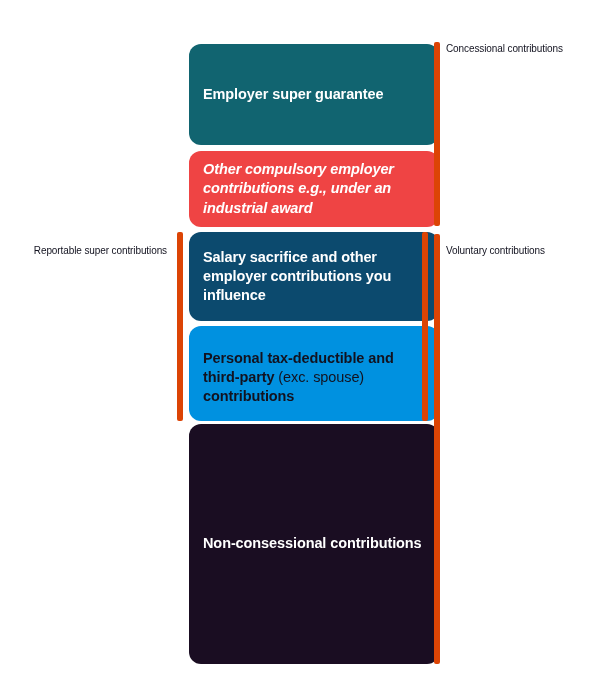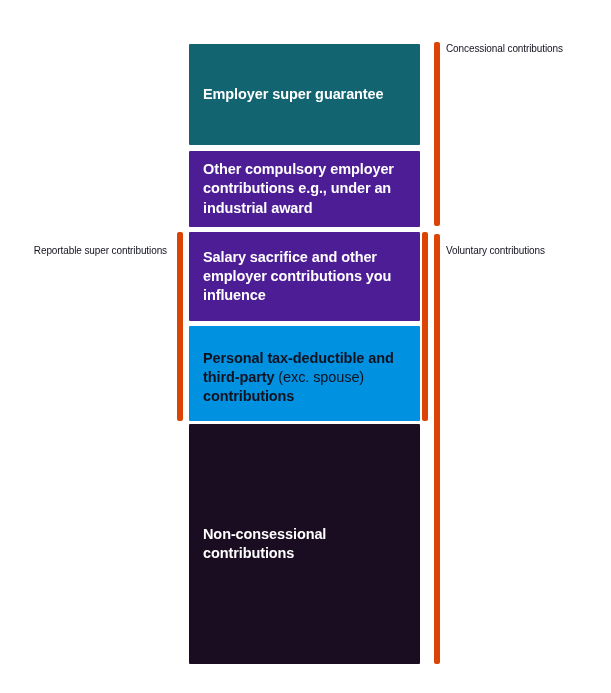--- a/index.html
+++ b/index.html
@@ -17,23 +17,23 @@
 
   #diagram {
     position: absolute;
     inset: 0;
   }
 
   
   .box {
     position: absolute;
     left: 189px;
-    width: 231px;
+    width: 250px;
     box-sizing: border-box;
-    border-radius: 1px;
+    border-radius: 12px;
     padding: 0 14px;
     display: flex;
     align-items: center;
   }
   .box-text {
     font-size: 14.5px;
     font-weight: bold;
     line-height: 1.32;
     letter-spacing: -0.1px;
   }
@@ -92,25 +92,25 @@
 <div id="diagram">
 
   <div class="bracket" id="bracket-reportable-left"></div>
 
   <div class="side-label" id="label-reportable">Reportable super contributions</div>
 
   <div class="box" id="box-employer-super-guarantee" style="background:#116470;">
     <span class="box-text" style="color:#ffffff;">Employer super guarantee</span>
   </div>
 
-  <div class="box" id="box-other-compulsory" style="background:#4c1d95;">
+  <div class="box" id="box-other-compulsory" style="background:#ef4444;font-style:italic;">
     <span class="box-text" style="color:#ffffff;">Other compulsory employer contributions e.g., under an industrial award</span>
   </div>
 
-  <div class="box" id="box-salary-sacrifice" style="background:#4c1d95;">
+  <div class="box" id="box-salary-sacrifice" style="background:#0c4a6e;">
     <span class="box-text" style="color:#ffffff;">Salary sacrifice and other employer contributions you influence</span>
   </div>
 
   <div class="box" id="box-personal-tax-deductible" style="background:#0091E0;">
     <span class="box-text" style="color:#12121f;margin-top:8px;">
       <span>Personal tax-deductible and third-party </span><span class="plain">(exc. spouse)</span><span> contributions</span>
     </span>
   </div>
 
   <div class="box" id="box-non-consessional" style="background:#1A0D22;">

